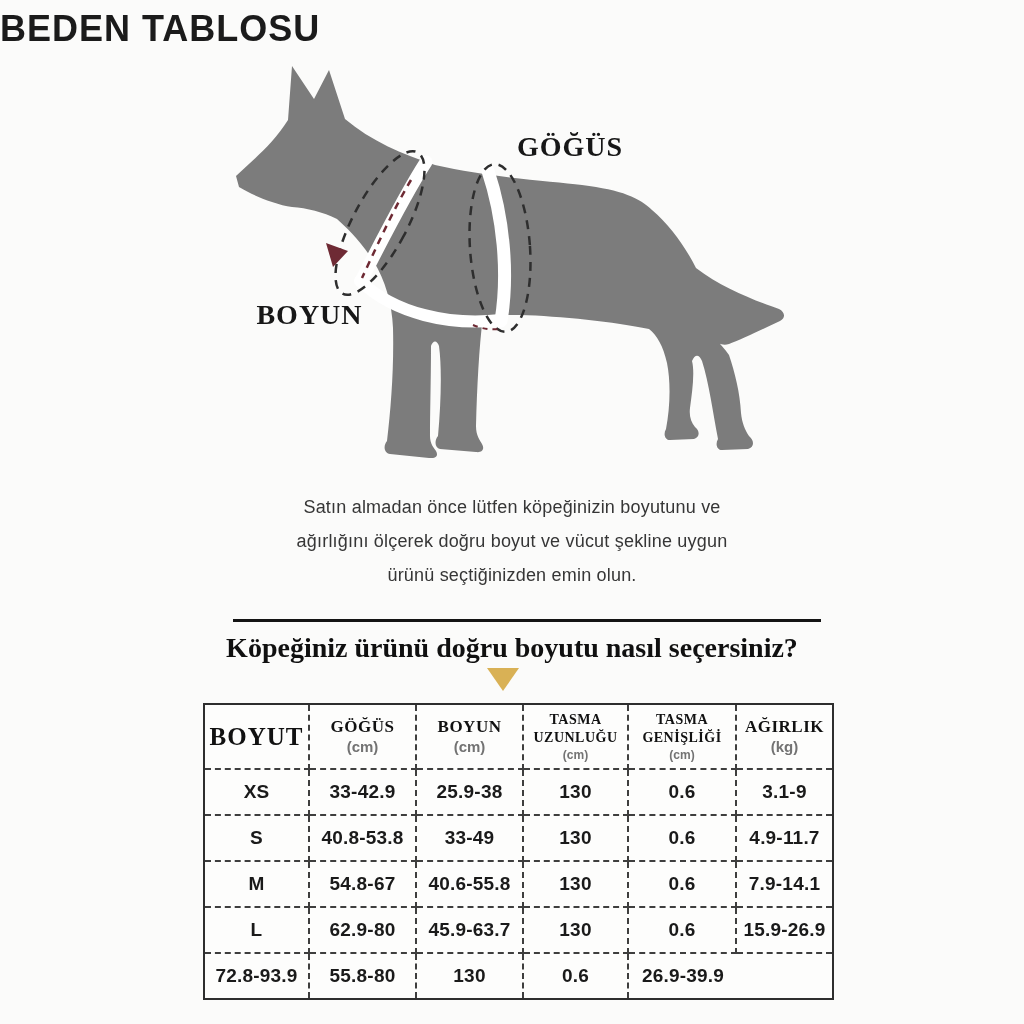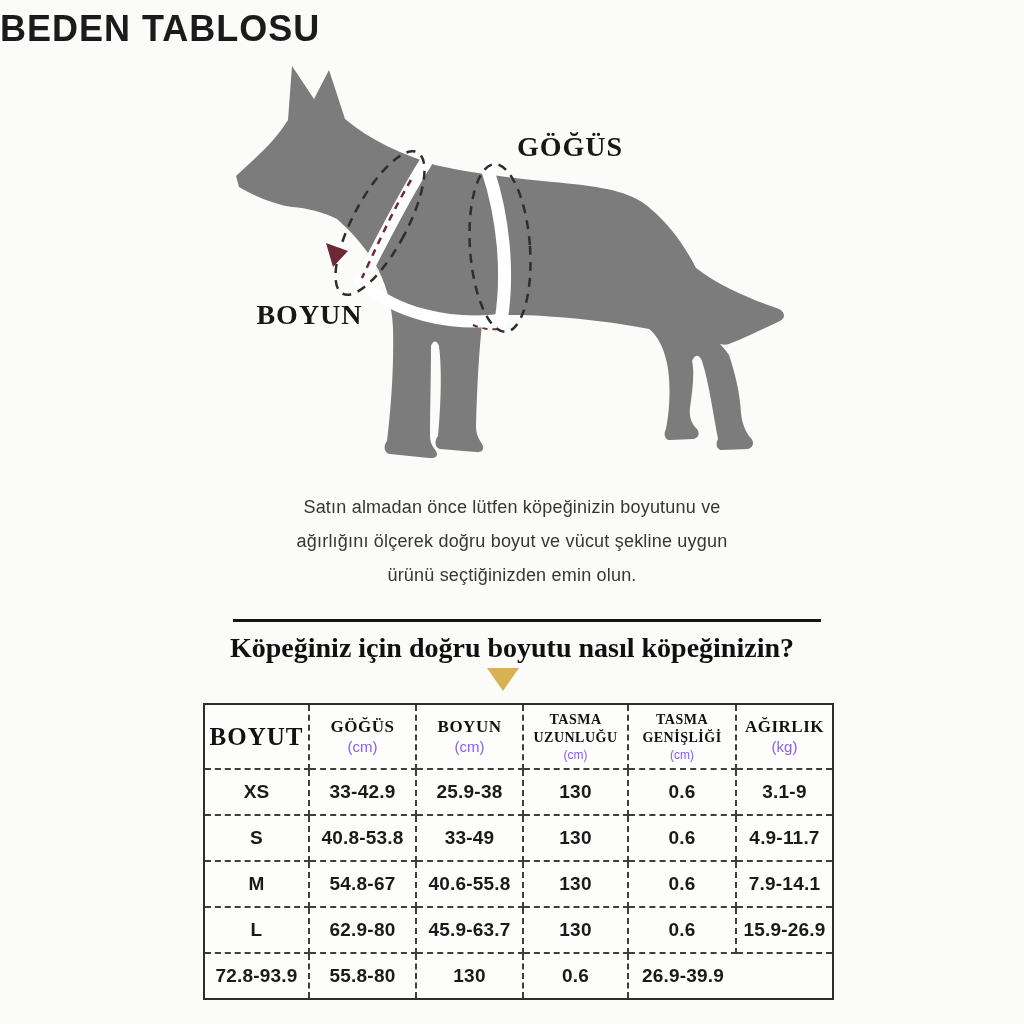--- a/index.html
+++ b/index.html
@@ -82,21 +82,21 @@
   }
   .hlabel{
     font-family:"Liberation Serif", serif;
     font-weight:700;font-size:17px;letter-spacing:0.5px;
     color:#111;line-height:18px;
   }
   .hlabel.big{font-size:25px;letter-spacing:1px;}
   .hcell.small .hlabel{font-size:14px;line-height:18px;max-width:90px;}
   .hunit{
     font-family:"Liberation Sans", sans-serif;
-    font-weight:400;font-size:15px;color:#8b5cf6;margin-top:2px;
+    font-weight:700;font-size:15px;color:#737373;margin-top:2px;
   }
   .hcell.small .hunit{font-size:12px;margin-top:1px;}
 </style>
 </head>
 <body>
 
 <div class="canvas">
 
   <div class="page-title">BEDEN TABLOSU</div>
 
@@ -164,21 +164,21 @@
   </div>
   <div class="measure-label label-neck">BOYUN</div>
 
   <div class="notice">
     <span>Satın almadan önce lütfen köpeğinizin boyutunu ve</span>
     <span>ağırlığını ölçerek doğru boyut ve vücut şekline uygun</span>
     <span>ürünü seçtiğinizden emin olun.</span>
   </div>
 
   <div class="rule"></div>
-  <div class="section-heading">Köpeğiniz için doğru boyutu nasıl köpeğinizin?</div>
+  <div class="section-heading">Köpeğiniz ürünü doğru boyutu nasıl seçersiniz?</div>
   <svg class="pointer" viewBox="0 0 34 25">
     <polygon points="1,1 33,1 17,24" fill="#d9b155"></polygon>
   </svg>
 
   <div class="size-table">
 
     <div class="cell hcell">
       <span class="hlabel big">BOYUT</span>
     </div>
     <div class="cell hcell">

